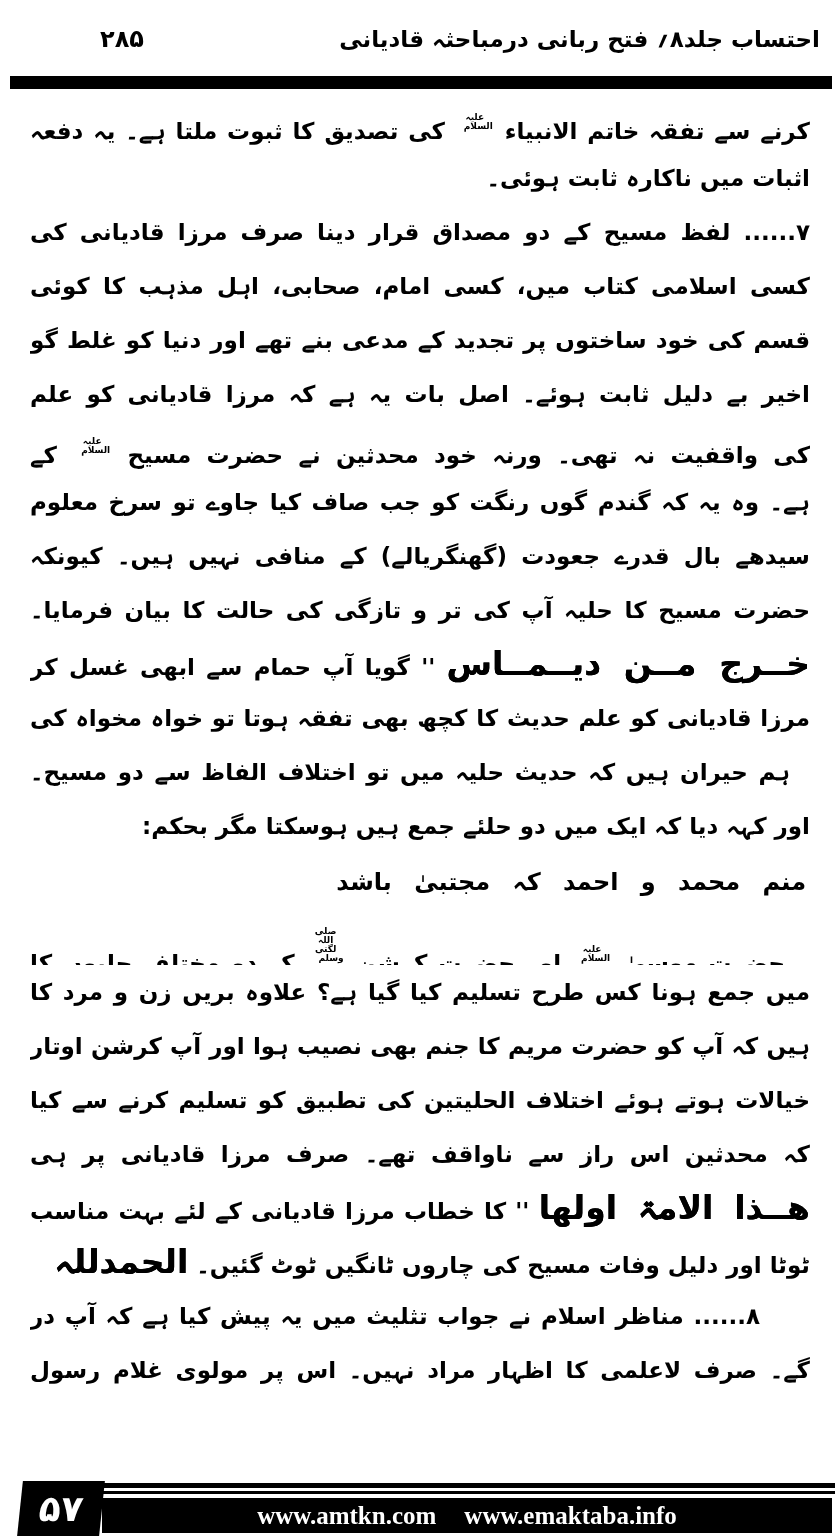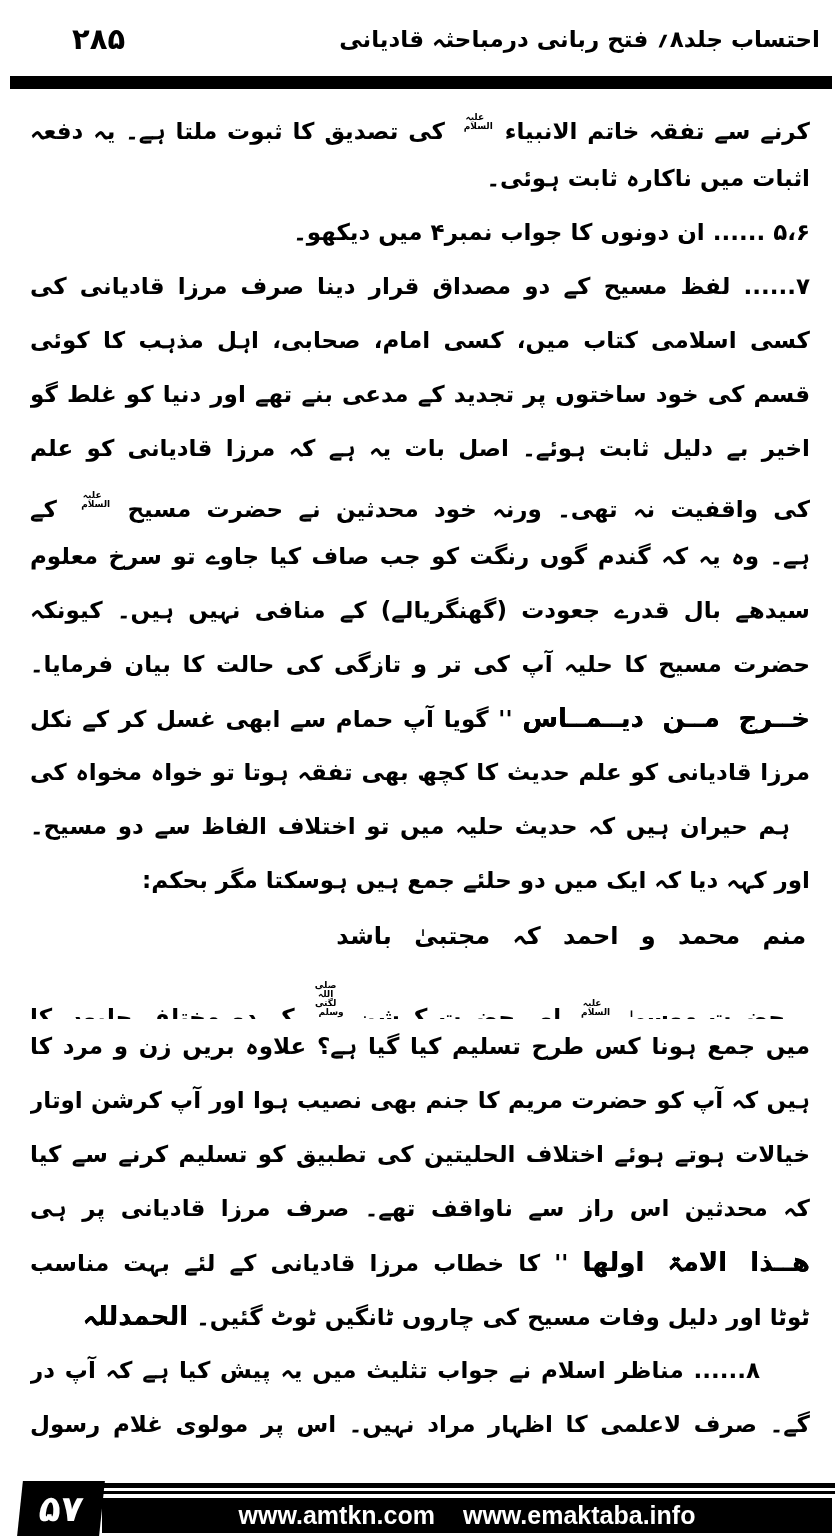--- a/index.html
+++ b/index.html
@@ -17,22 +17,22 @@
     display: flex; align-items: center;
     padding: 14px 20px 0 20px;
     height: 50px;
   }
   .hdr-email {
     font-family: "Liberation Serif", serif;
     font-weight: bold; font-size: 29px; letter-spacing: -1px;
     white-space: nowrap;
   }
   .hdr-pagenum {
-    font-weight: bold; font-size: 29px;
-    margin-left: 52px; direction: rtl;
+    font-weight: bold; font-size: 24px;
+    margin-left: 80px; direction: rtl;
   }
   .hdr-title {
     margin-left: auto; direction: rtl;
     font-weight: bold; font-size: 23px; letter-spacing: -0.5px;
     white-space: nowrap;
   }
   .rule {
     height: 13px; background: #000;
     margin: 12px 8px 0 10px;
   }
@@ -49,21 +49,21 @@
     overflow: hidden;
     white-space: nowrap;
   }
   .line.fill {
     white-space: normal;
     text-align: justify;
     text-align-last: justify;
   }
   .line.part { white-space: normal; }
   .seg-bold {
-    font-size: 26px;
+    font-size: 33px;
     word-spacing: 8px;
     letter-spacing: 0.5px;
     text-shadow: 0 0 0.6px #000;
   }
   .seg-small {
     display: inline-block;
     width: 36px;
     font-size: 9px; line-height: 9px;
     vertical-align: 10px;
     text-align: center;
@@ -88,41 +88,40 @@
     font-size: 36px; font-weight: bold;
     transform: skewX(-6deg);
   }
   .flines { position: absolute; left: 102px; right: 5px; top: 5px; }
   .fline-thick { height: 5px; background: #000; margin-bottom: 3px; }
   .fline-thin  { height: 3px; background: #000; }
   .fbar {
     position: absolute; left: 102px; right: 8px; top: 20px; height: 35px;
     background: #000; color: #fff;
     display: flex; align-items: center; justify-content: center; gap: 28px;
-    font-family: Liberation Sans, sans-serif;
+    font-family: Liberation Serif, serif;
     font-weight: bold; font-size: 25px;
     white-space: nowrap;
   }
 </style>
 </head>
 <body>
 
 <div class="page">
 
   <div class="header">
     <span class="hdr-pagenum">۲۸۵</span>
     <span class="hdr-title">احتساب جلد۸؍ فتح ربانی درمباحثہ قادیانی</span>
   </div>
 
   <div class="rule"></div>
 
   <div class="body" id="body-lines">
       <div class="line fill"><span>کرنے سے تفقہ خاتم الانبیاء</span> <span class="seg-small">علیہ السلام</span> <span>کی تصدیق کا ثبوت ملتا ہے۔ یہ دفعہ بھی وفات مسیح کے</span></div>
       <div class="line part"><span>اثبات میں ناکارہ ثابت ہوئی۔</span></div>
-      <div class="line part"><span>۵،۶ ...... ان دونوں کا جواب نمبر۴ میں دیکھو۔</span></div>
       <div class="line fill"><span>۷...... لفظ مسیح کے دو مصداق قرار دینا صرف مرزا قادیانی کی ساخت و پرداخت ہے۔</span></div>
       <div class="line fill"><span>کسی اسلامی کتاب میں، کسی امام، صحابی، اہل مذہب کا کوئی قول مؤید نہیں۔ مرزا قادیانی اس</span></div>
       <div class="line fill"><span>قسم کی خود ساختوں پر تجدید کے مدعی بنے تھے اور دنیا کو غلط گو ثابت کرنا چاہا تھا۔ مگر آپ ہی</span></div>
       <div class="line fill"><span>اخیر بے دلیل ثابت ہوئے۔ اصل بات یہ ہے کہ مرزا قادیانی کو علم حدیث اور اصول حدیث</span></div>
       <div class="line fill"><span>کی واقفیت نہ تھی۔ ورنہ خود محدثین نے حضرت مسیح</span> <span class="seg-small">علیہ السلام</span> <span>کے مختلف حلیوں کی تطبیق دی ہوئی</span></div>
       <div class="line fill"><span>ہے۔ وہ یہ کہ گندم گوں رنگت کو جب صاف کیا جاوے تو سرخ معلوم ہونے لگتی ہے اور</span></div>
       <div class="line fill"><span>سیدھے بال قدرے جعودت (گھنگریالے) کے منافی نہیں ہیں۔ کیونکہ آنحضرت</span>  </div>
       <div class="line fill"><span>حضرت مسیح کا حلیہ آپ کی تر و تازگی کی حالت کا بیان فرمایا۔ چنانچہ آپ فرماتے ہیں: ''</span> </div>
       <div class="line fill"><span class="seg-bold">خــرج مــن دیــمــاس</span> <span>'' گویا آپ حمام سے ابھی غسل کر کے نکل رہے ہیں۔ کاش!</span></div>
       <div class="line fill"><span>مرزا قادیانی کو علم حدیث کا کچھ بھی تفقہ ہوتا تو خواہ مخواہ کی ملامت اپنے اوپر نہ لیتے۔</span></div>

